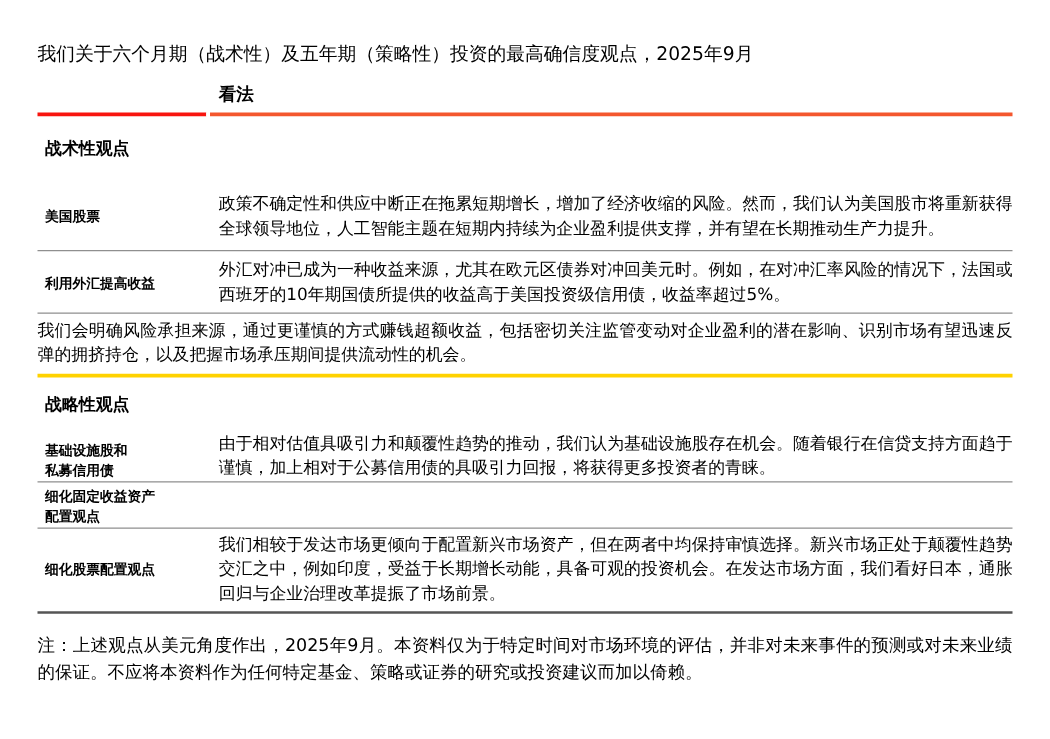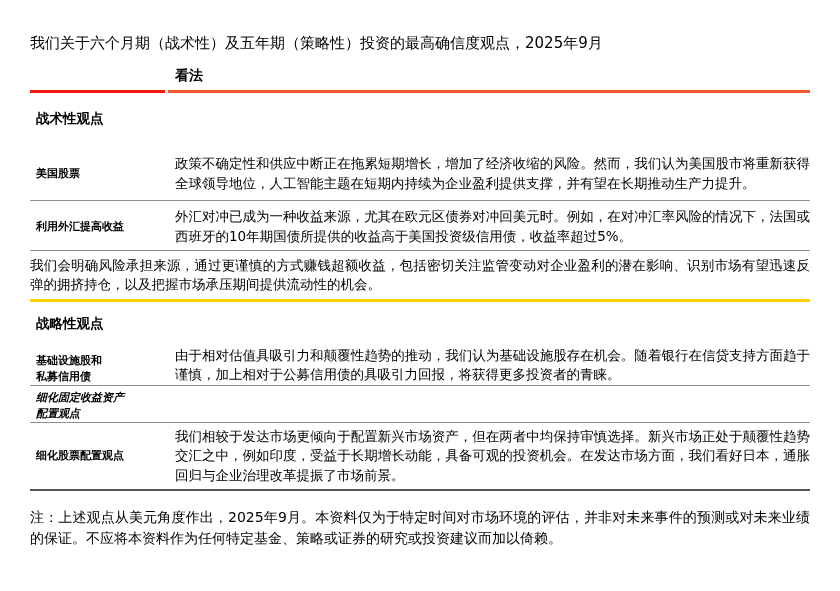--- a/index.html
+++ b/index.html
@@ -71,21 +71,21 @@
   .row .cell-view {
     flex: 1;
     font-size: 13.5px;
     line-height: 1.45;
     text-align: justify;
   }
   .row.r-us        { padding: 17px 0 7px 0; }
   .row.r-fx        { padding: 6px 0 3px 0; }
   .row.r-alpha     { padding: 5px 0 4px 0; }
   .row.r-infra     { padding: 4px 0 0 0; align-items: flex-end; }
-  .row.r-fi        { padding: 4px 0 0 0; font-style: italic; }
+  .row.r-fi        { padding: 4px 0 0 0; }
   .row.r-eq        { padding: 4px 0 4px 0; }
 
   .footnote {
     margin-top: 16px;
     font-size: 14px;
     line-height: 1.45;
     text-align: justify;
   }
 </style>
 </head>

